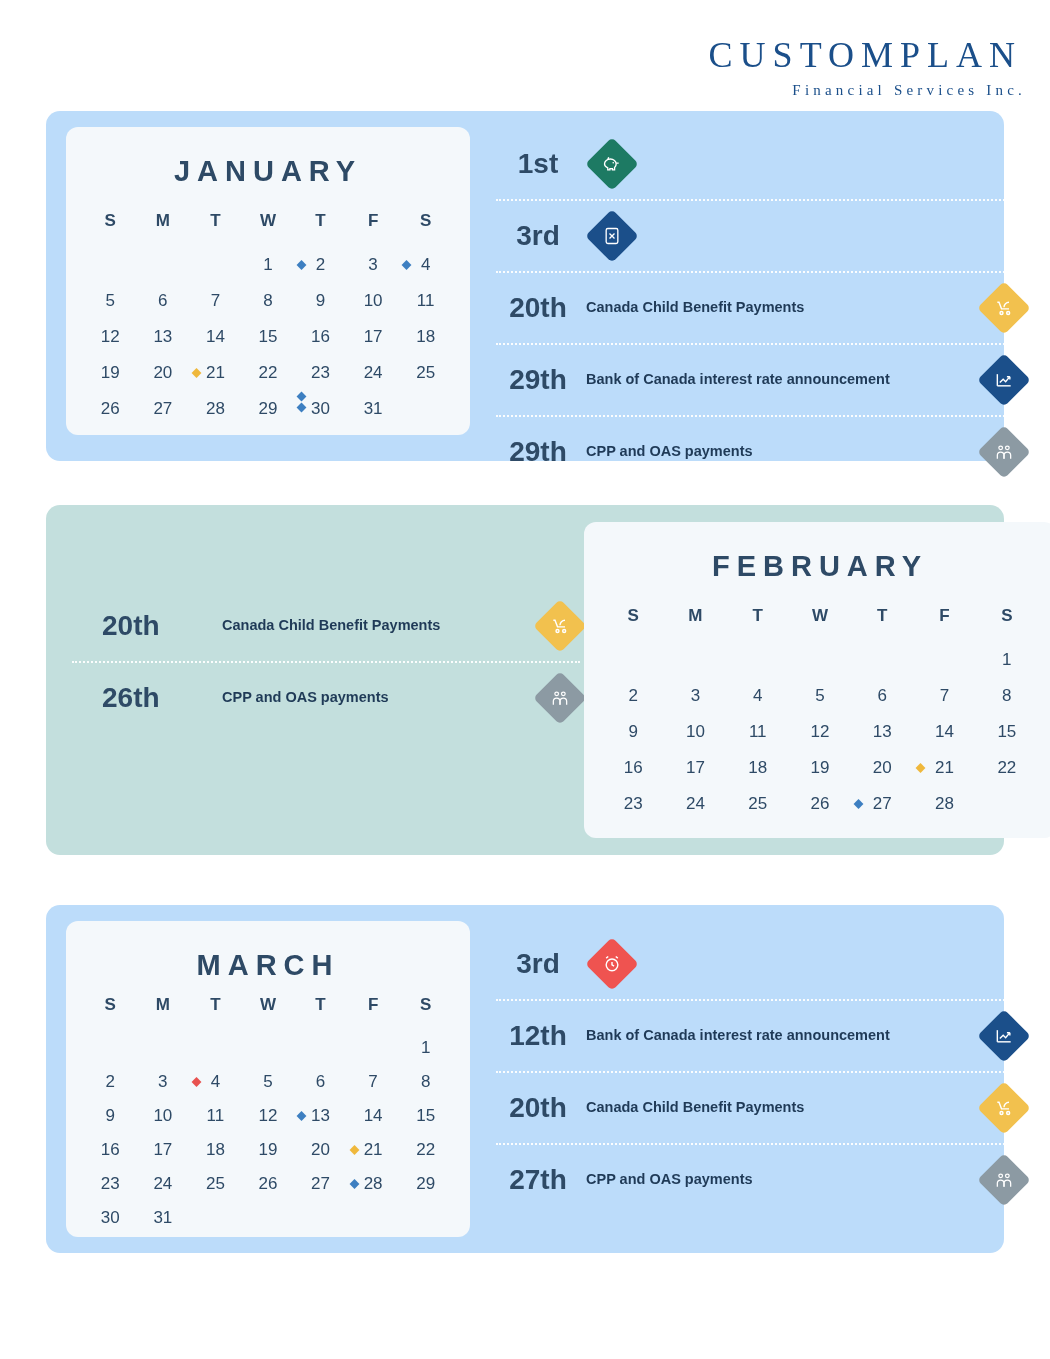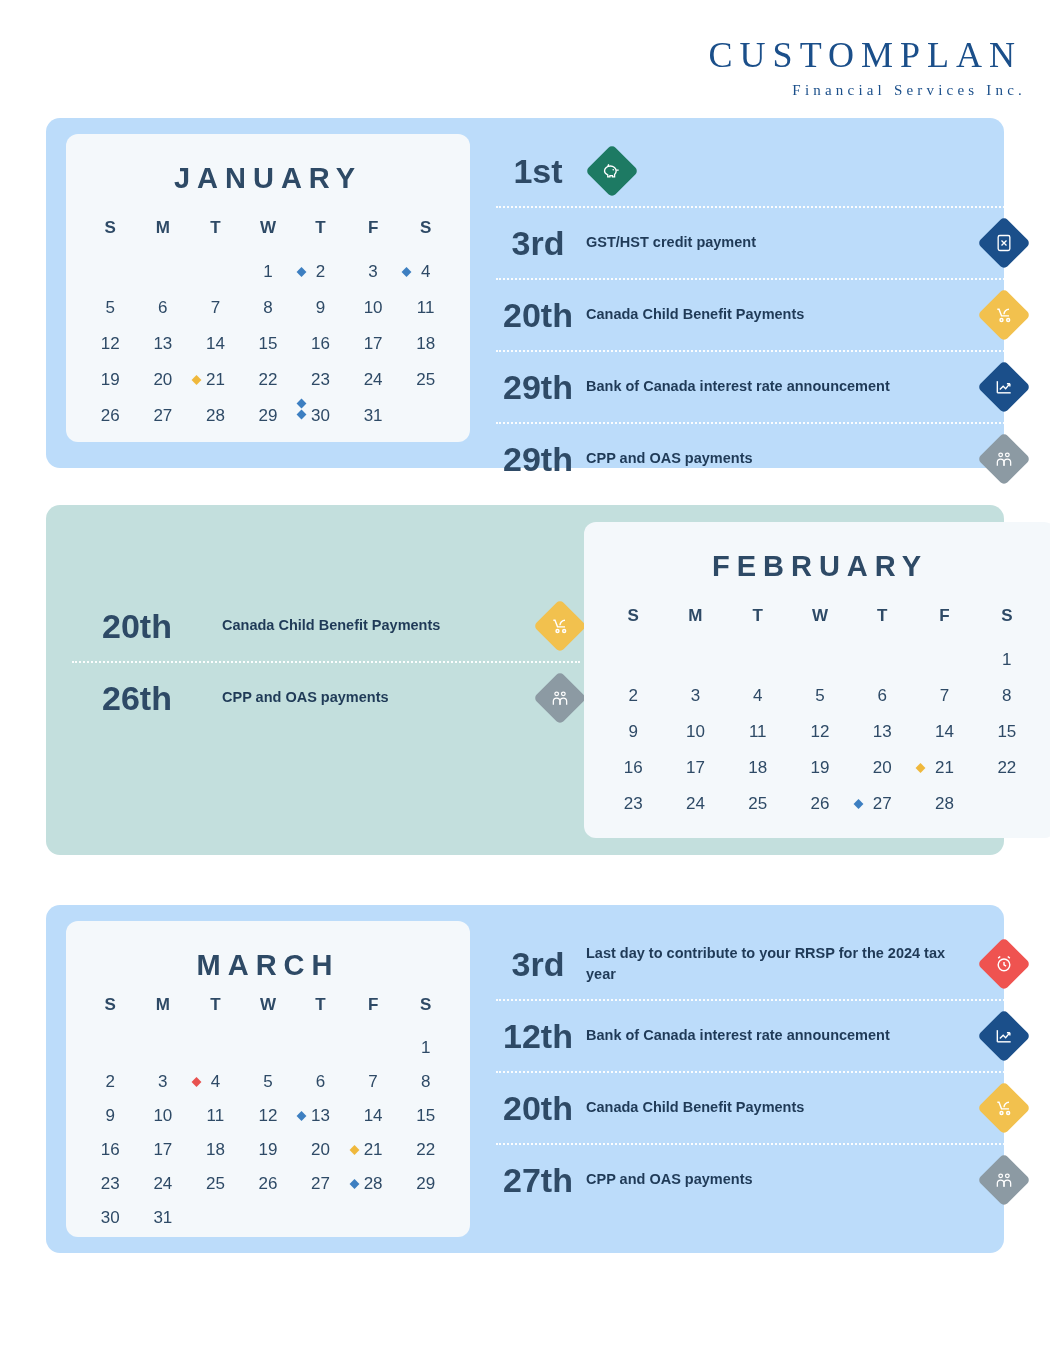--- a/index.html
+++ b/index.html
@@ -46,21 +46,21 @@
     position: absolute;
     left: 46px;
     width: 958px;
     border-radius: 14px;
     display: flex;
     box-sizing: border-box;
   }
   .month-block.blue { background: #bcdcfa; }
   .month-block.teal { background: #c3dfdd; }
 
-  #block-jan { top: 118px; height: 350px; }
+  #block-jan { top: 111px; height: 350px; }
   #block-feb { top: 505px; height: 350px; }
   #block-mar { top: 905px; height: 348px; padding-left: 12px; }
 
   .cal-card {
     background: #f4f8fb;
     border-radius: 12px;
     box-sizing: border-box;
     padding: 14px 18px 18px 18px;
   }
   #cal-jan { position: absolute; left: 20px; top: 16px; width: 404px; height: 308px; }
@@ -140,21 +140,21 @@
     height: 0;
     border-top: 2px dotted #ffffff;
     opacity: .95;
     margin: 0 6px;
   }
   .teal .event-sep { border-top-color: #ffffff; }
 
   .event-date {
     width: 96px;
     flex: 0 0 96px;
-    font-size: 34px;
+    font-size: 28px;
     font-weight: 700;
     color: #2e4a66;
     text-align: center;
   }
   #events-feb .event-date { width: 120px; flex: 0 0 120px; text-align: left; padding-left: 36px; }
 
   .event-text {
     flex: 1 1 auto;
     font-size: 14.5px;
     font-weight: 700;
@@ -272,21 +272,20 @@
             <circle cx="13.5" cy="10.5" r="1" fill="#ffffff" stroke="none"></circle>
             <path d="M17 11h3M7 7l1-3"></path>
           </svg>
         </div>
       </div>
     </div>
     <div class="event-sep"></div>
 
     <div class="event-row">
       <div class="event-date">3rd</div>
-      <div class="event-text">GST/HST credit payment</div>
       <div class="icon-wrap">
         <div class="diamond d-navy">
           <svg width="20" height="20" viewBox="0 0 24 24" fill="none" stroke="#ffffff" stroke-width="1.6">
             <rect x="5" y="3" width="14" height="18" rx="2"></rect>
             <path d="M9 9l6 6M9 15l6-6"></path>
           </svg>
         </div>
       </div>
     </div>
     <div class="event-sep"></div>
@@ -508,21 +507,20 @@
           <td><span class="daynum"></span></td>
           <td><span class="daynum"></span></td>
         </tr>
       </tbody>
     </table>
   </div>
 
   <div class="events" id="events-mar">
     <div class="event-row">
       <div class="event-date">3rd</div>
-      <div class="event-text">Last day to contribute to your RRSP for the 2024 tax year</div>
       <div class="icon-wrap">
         <div class="diamond d-red">
           <svg width="20" height="20" viewBox="0 0 24 24" fill="none" stroke="#ffffff" stroke-width="1.7">
             <circle cx="12" cy="13" r="7"></circle>
             <path d="M12 9.5V13l2.5 1.5"></path>
             <path d="M5 5l2.5-2M19 5l-2.5-2"></path>
           </svg>
         </div>
       </div>
     </div>

